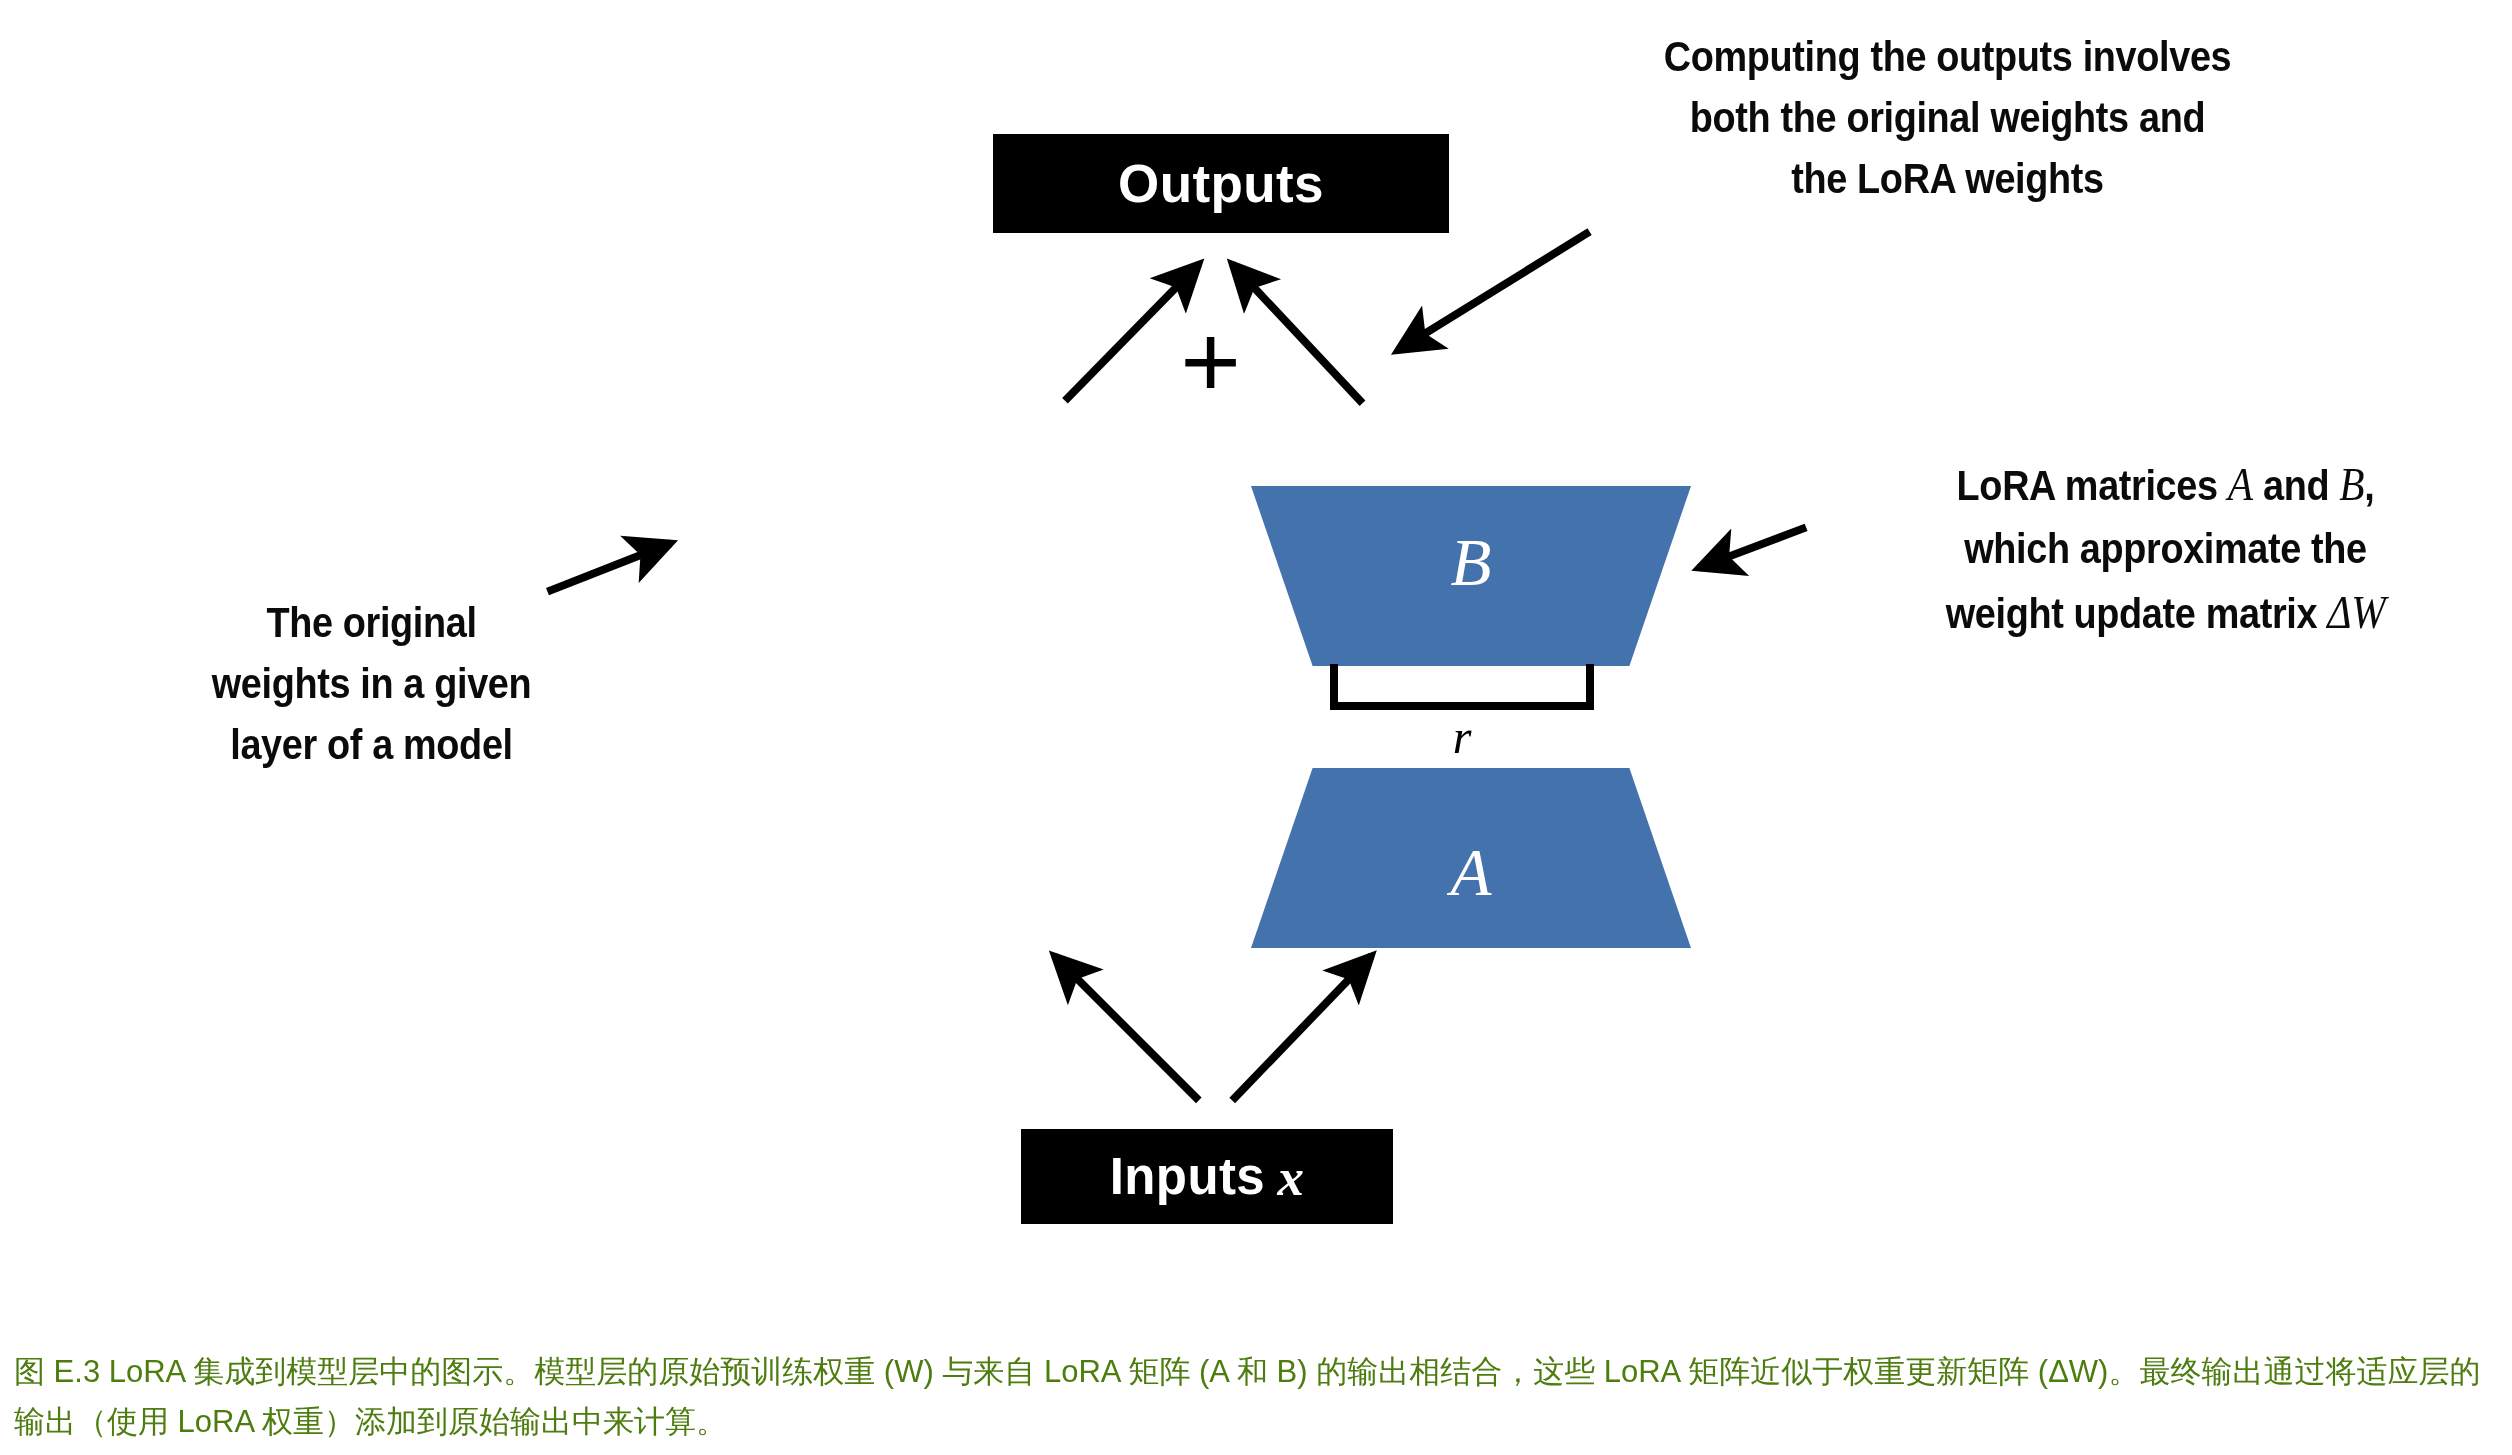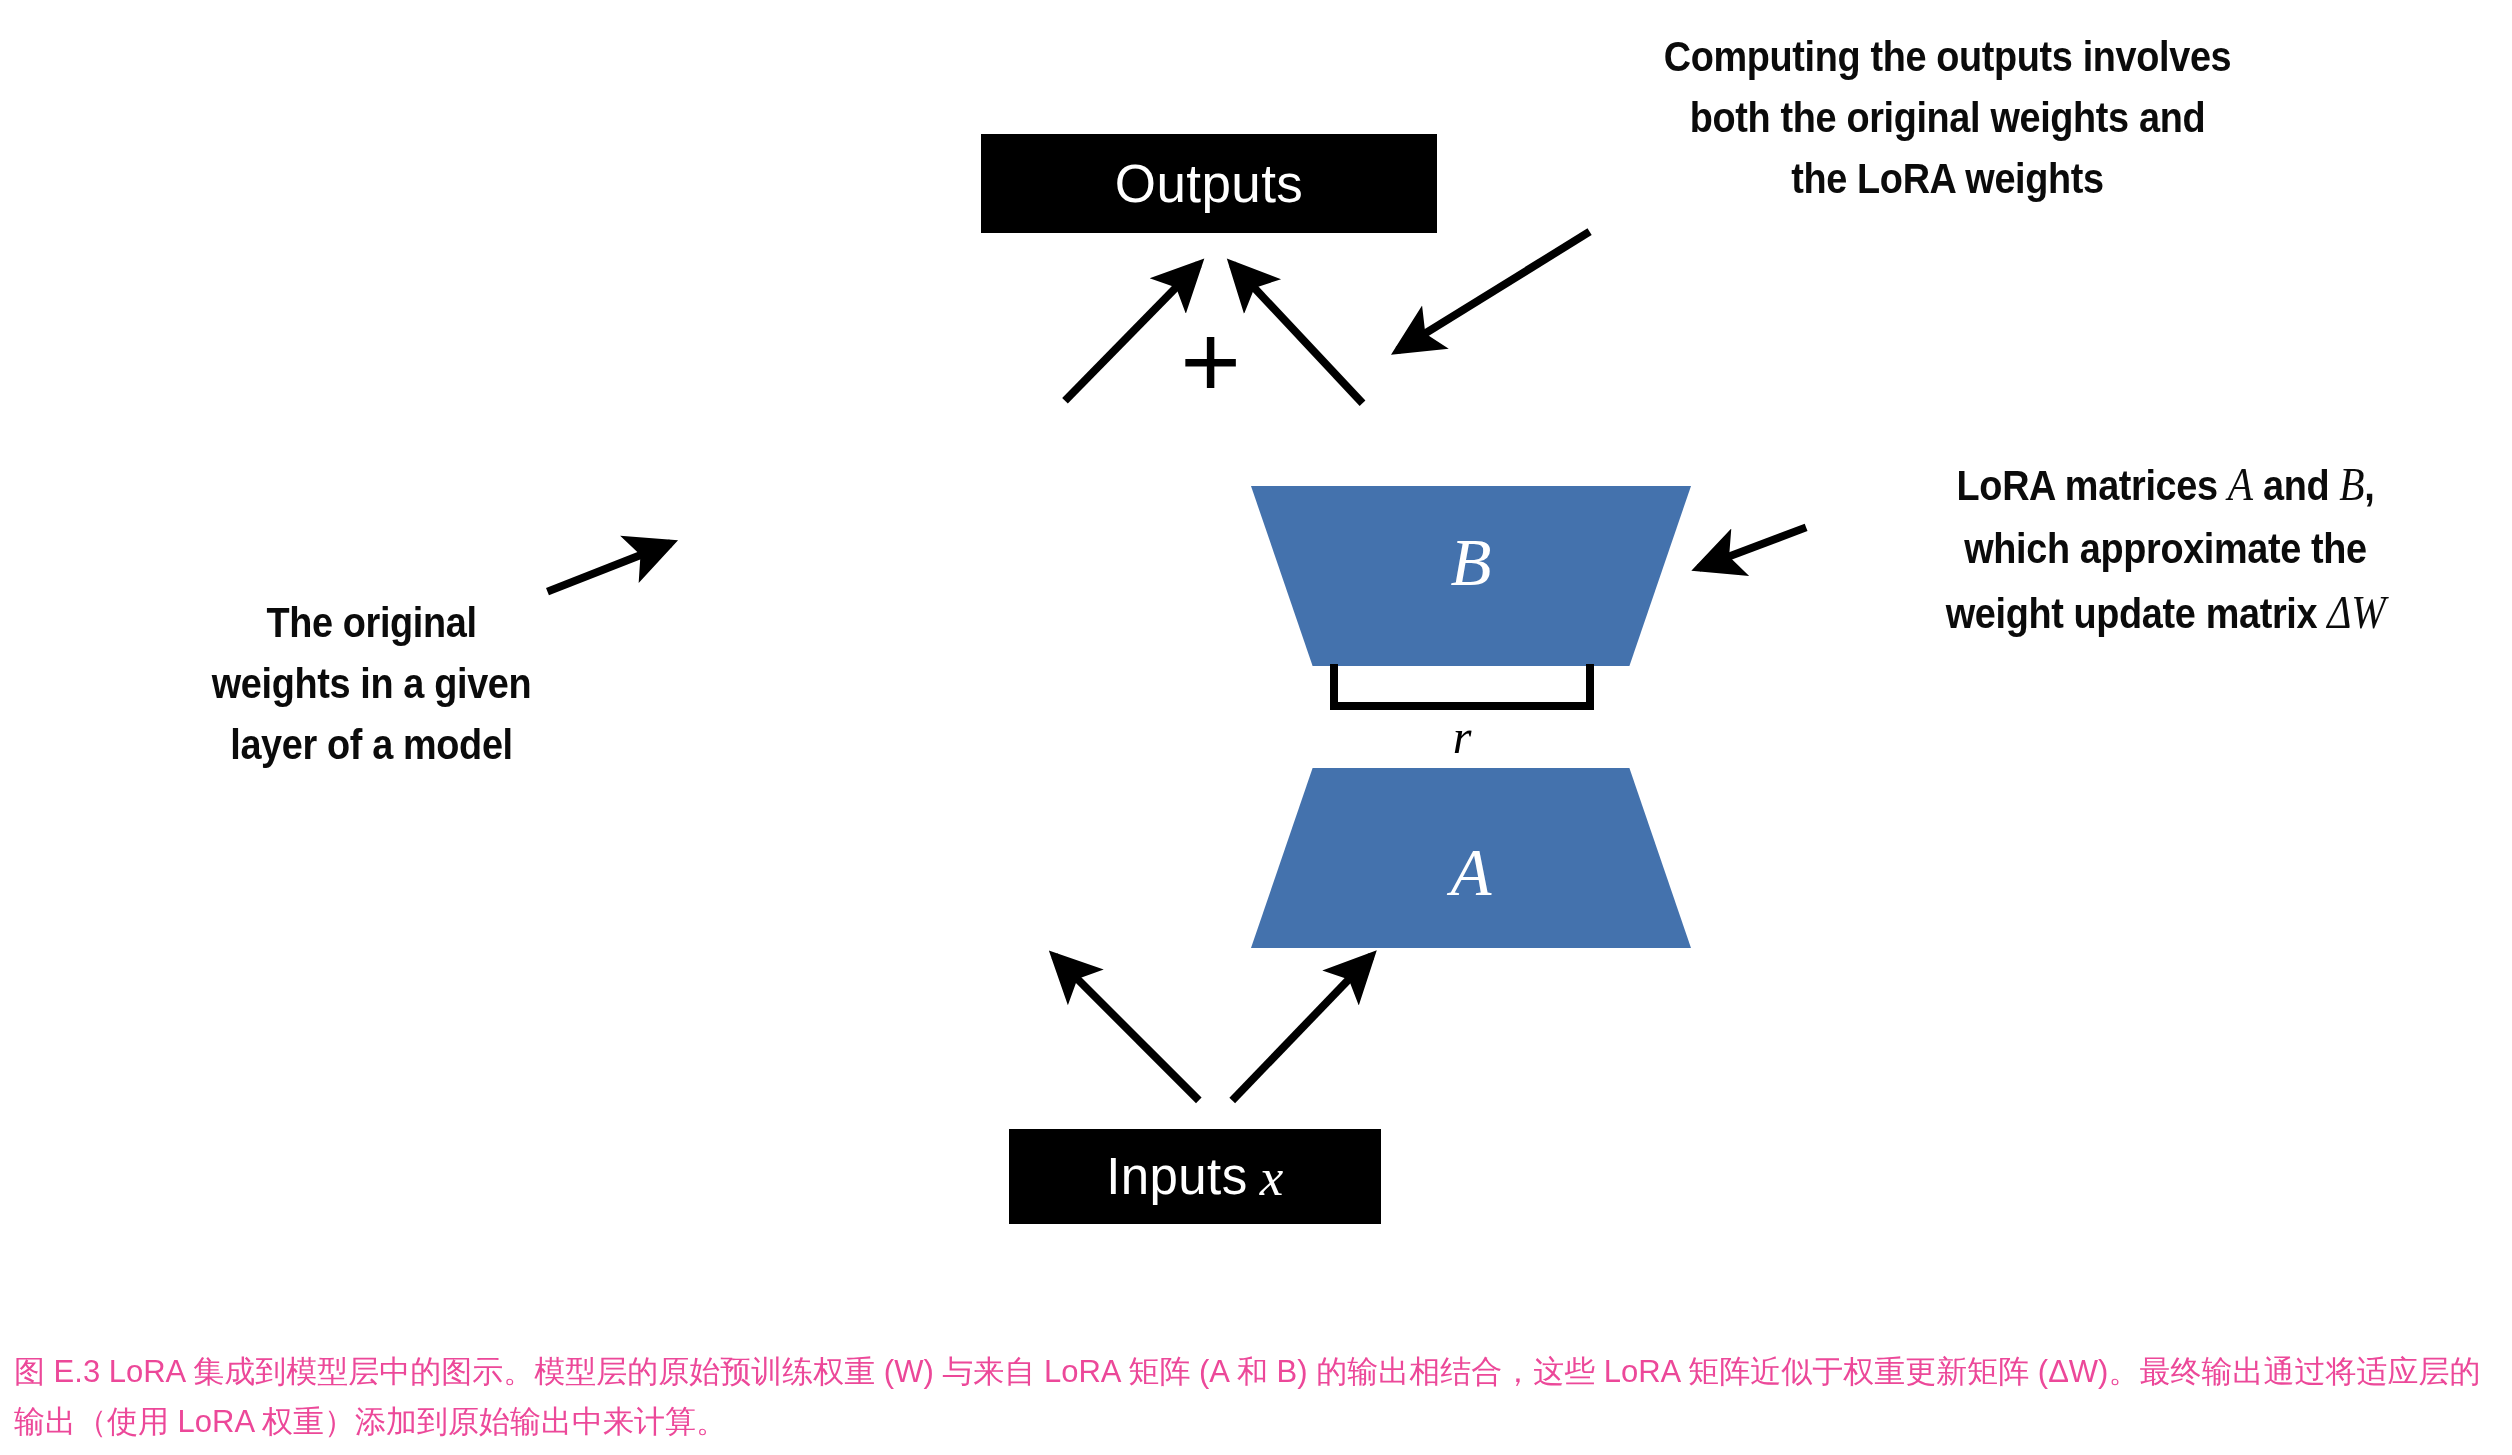--- a/index.html
+++ b/index.html
@@ -22,23 +22,24 @@
 
   
   .black-box {
     position: absolute;
     background: #000000;
     color: #ffffff;
     display: flex;
     align-items: center;
     justify-content: center;
     font-family: "Liberation Sans", sans-serif;
-    font-weight: 400;
+    font-weight: 700;
     letter-spacing: 0.4px;
     white-space: nowrap;
+    margin-left: 12px;
   }
   #outputs-box {
     left: 981px; top: 134px;
     width: 456px; height: 99px;
     font-size: 53px;
   }
   #inputs-box {
     left: 1009px; top: 1129px;
     width: 372px; height: 95px;
     font-size: 51px;
@@ -175,21 +176,21 @@
     left: 0; top: 0;
     width: 2512px; height: 1303px;
     pointer-events: none;
   }
 
   
   #caption {
     position: absolute;
     left: 14px; top: 1347px;
     width: 2482px;
-    color: #ec4899;
+    color: #4d7c0f;
     font-family: "Liberation Sans", sans-serif;
     font-size: 31px;
     line-height: 1.62;
     font-weight: 400;
   }
 </style>
 </head>
 <body>
 
 <div id="figure-canvas">

